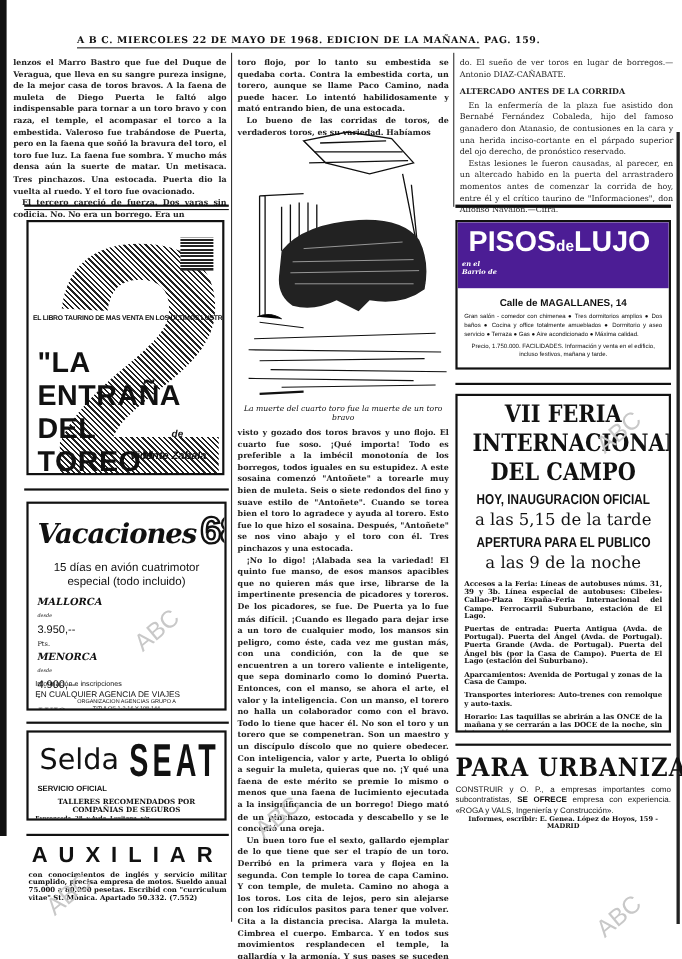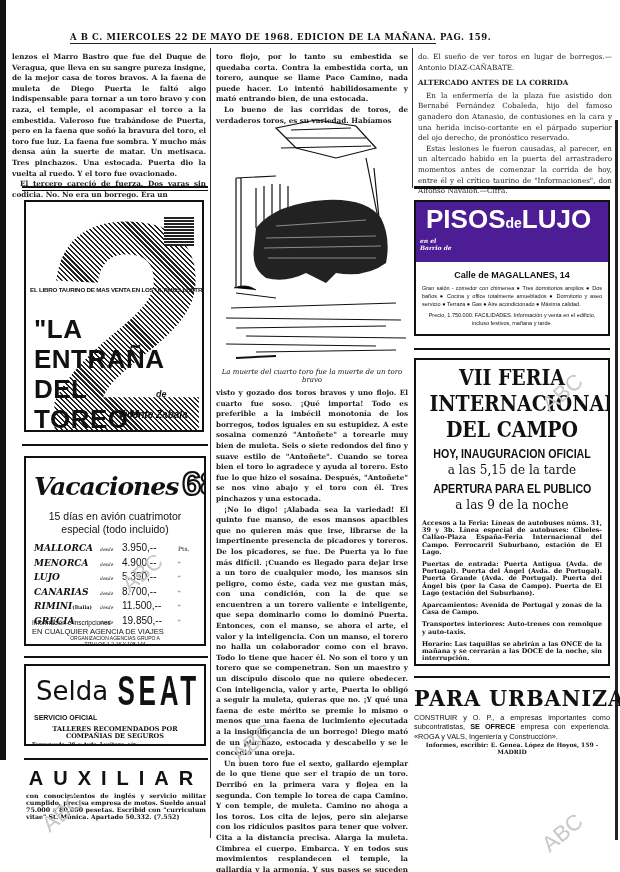--- a/index.html
+++ b/index.html
@@ -24,21 +24,21 @@
   .libro-title{position:absolute;left:8px;top:112px;font-family:"Liberation Sans",sans-serif;font-weight:bold;font-size:26px;line-height:30px;letter-spacing:0.5px;color:#111;}
   .libro-de{position:absolute;left:130px;top:187px;font-style:italic;font-weight:bold;font-size:9px;font-family:"Liberation Sans",sans-serif;}
   .libro-author{position:absolute;left:92px;top:207px;font-style:italic;font-weight:bold;font-size:10px;font-family:"Liberation Sans",sans-serif;}
   .libro-edicion{position:absolute;left:12px;top:227px;font-family:"Liberation Sans",sans-serif;font-size:22px;letter-spacing:4px;color:#fff;-webkit-text-stroke:1px #111;}
   
   .ad-vac{left:24px;top:456px;width:182px;height:190px;}
   .vac-logo{position:absolute;left:8px;top:6px;font-family:"DejaVu Serif",serif;font-style:italic;font-weight:bold;font-size:25px;letter-spacing:-1px;}
   .vac-logo .n68{font-family:"Liberation Sans",sans-serif;font-style:normal;font-size:34px;color:#fff;-webkit-text-stroke:2.2px #111;margin-left:4px;}
   .vac-sub{position:absolute;left:0;right:0;top:52px;text-align:center;font-family:"Liberation Sans",sans-serif;font-size:10.5px;line-height:13px;}
   .vac-table{position:absolute;left:8px;top:84px;width:166px;font-size:9.5px;line-height:12.5px;}
-  .vac-row{display:flex;align-items:baseline;}
+  .vac-row{display:flex;align-items:baseline;flex-direction:column;}
   .vac-dest{width:66px;font-style:italic;font-weight:bold;font-family:"DejaVu Serif",serif;font-size:9px;white-space:nowrap;}
   .vac-dest small{font-size:5px;font-style:normal;}
   .vac-desde{width:22px;font-size:4.5px;font-style:italic;}
   .vac-price{width:56px;font-family:"Liberation Sans",sans-serif;font-size:10px;}
   .vac-unit{font-size:6px;}
   .vac-info{position:absolute;left:6px;top:160px;font-family:"Liberation Sans",sans-serif;font-size:6.5px;line-height:9px;}
   .vac-info2{position:absolute;left:0;right:0;top:172px;font-family:"Liberation Sans",sans-serif;font-size:5px;text-align:center;line-height:6px;}
   
   .ad-selda{left:24px;top:664px;width:182px;height:82px;}
   .selda-name{position:absolute;left:10px;top:10px;font-family:"DejaVu Sans",sans-serif;font-size:26px;letter-spacing:0px;}
@@ -60,21 +60,21 @@
   .pisos-t1 small{font-size:14px;}
   .pisos-en{position:absolute;left:4px;top:36px;font-size:6px;line-height:6.5px;font-style:italic;font-weight:bold;}
   .pisos-t2{position:absolute;left:46px;top:31px;font-family:"Liberation Sans",sans-serif;font-weight:bold;font-size:19px;letter-spacing:1.5px;}
   .pisos-calle{text-align:center;font-family:"Liberation Sans",sans-serif;font-size:9px;font-weight:bold;margin-top:8px;}
   .pisos-body{font-family:"Liberation Sans",sans-serif;font-size:5.5px;line-height:8px;padding:4px 6px 0 6px;text-align:justify;}
   .pisos-price{font-family:"Liberation Sans",sans-serif;font-size:5.5px;line-height:7.5px;padding:4px 6px 0 6px;text-align:center;}
   
   .ad-feria{left:414px;top:358px;width:196px;height:308px;}
   .feria-t{font-family:"DejaVu Serif",serif;font-weight:bold;text-align:center;font-size:22px;line-height:26px;margin-top:4px;transform:scaleX(0.86);}
   .feria-hoy{text-align:center;font-family:"Liberation Sans",sans-serif;font-weight:bold;font-size:13px;transform:scaleX(0.82);margin-top:4px;white-space:nowrap;}
-  .feria-sub{text-align:center;font-size:12px;margin-top:2px;}
+  .feria-sub{text-align:center;font-size:15px;margin-top:2px;}
   .feria-body{font-size:6.4px;line-height:7.2px;padding:8px 6px 0 6px;text-align:justify;font-weight:bold;}
   .feria-body p{margin:0 0 5px 0;}
   .feria-body b{font-weight:bold;}
   
   .urb{position:absolute;left:414px;top:684px;width:196px;}
   .urb-title{font-family:"DejaVu Serif",serif;font-weight:bold;font-size:23px;transform:scaleX(0.9);transform-origin:left;white-space:nowrap;letter-spacing:1px;}
   .urb-body{font-family:"Liberation Sans",sans-serif;font-size:7.3px;line-height:9.4px;text-align:justify;margin-top:2px;}
   .urb-addr{font-size:6px;line-height:7px;font-weight:bold;text-align:center;}
   .wm{position:absolute;font-family:"Liberation Sans",sans-serif;font-size:22px;color:#c8c8c8;transform:rotate(-40deg);pointer-events:none;}
 </style>

